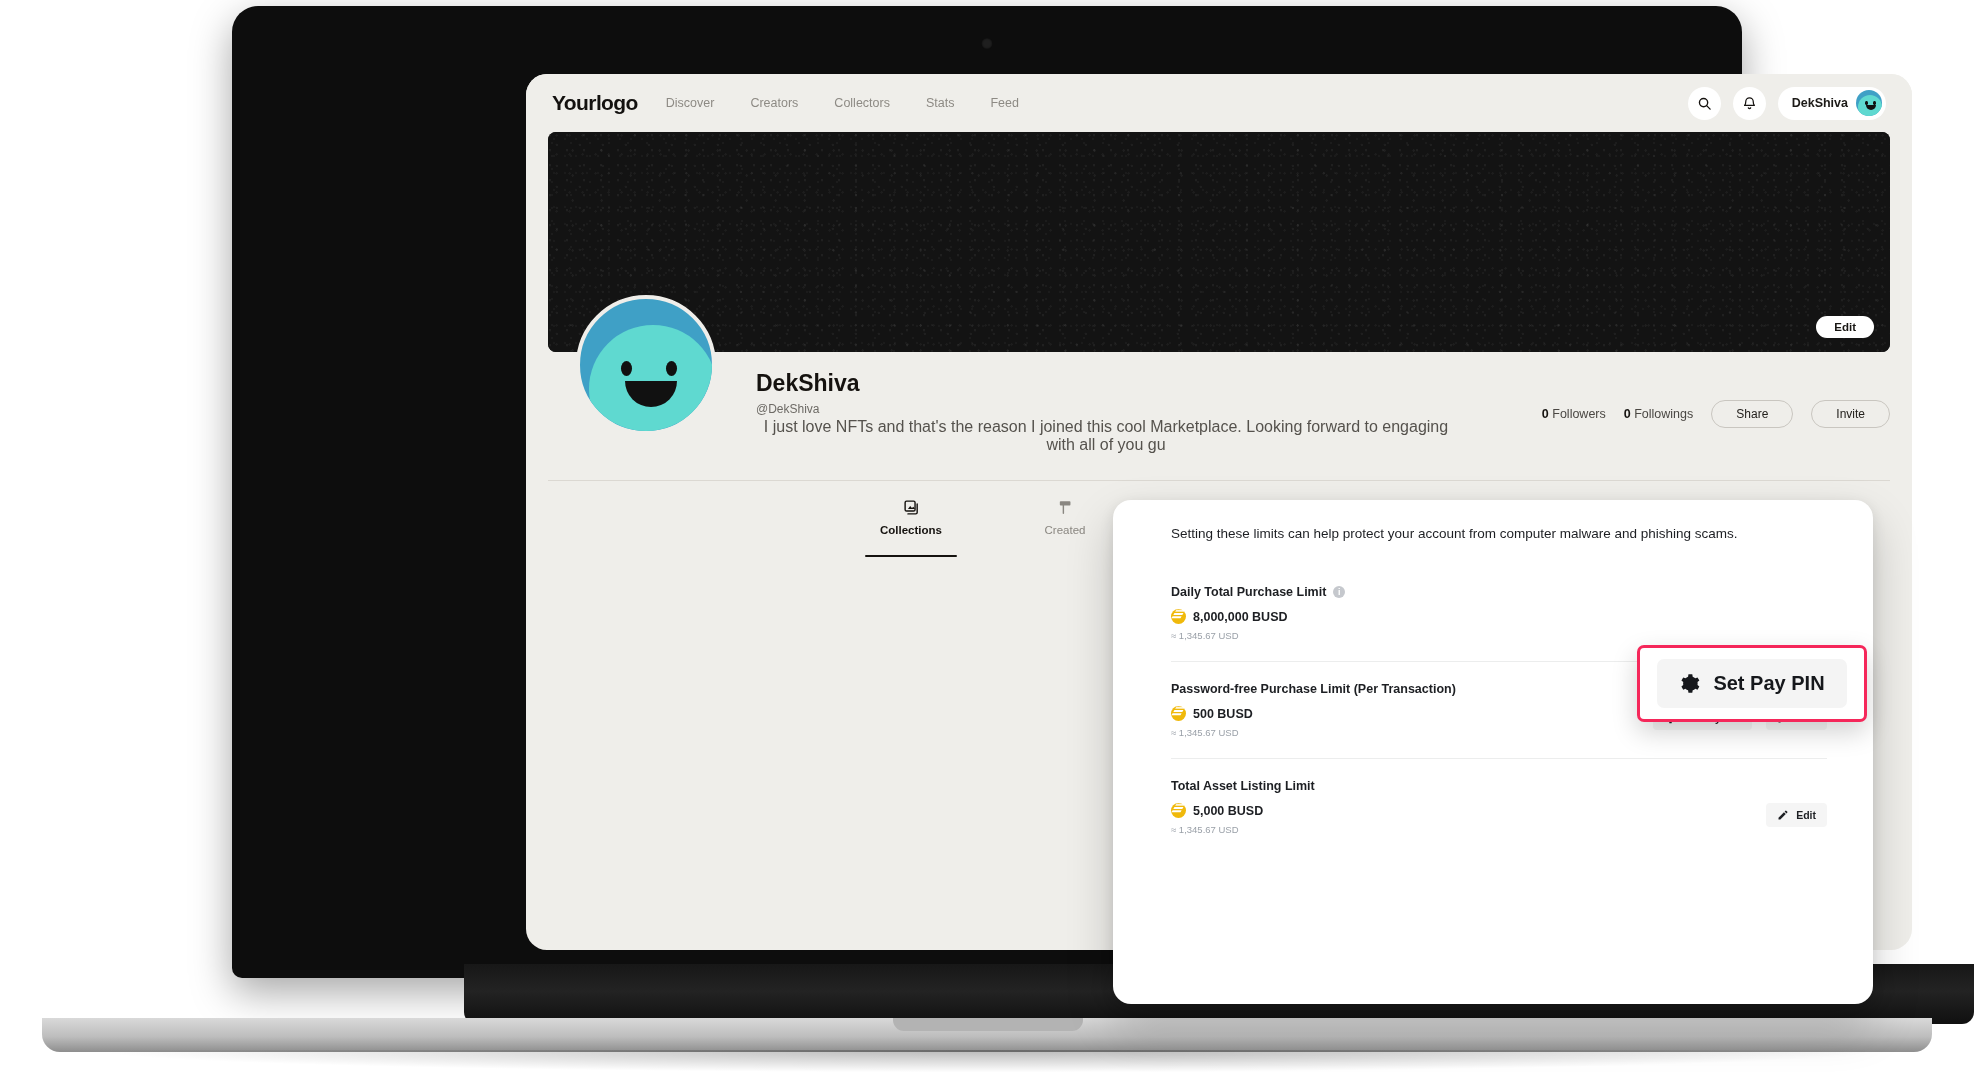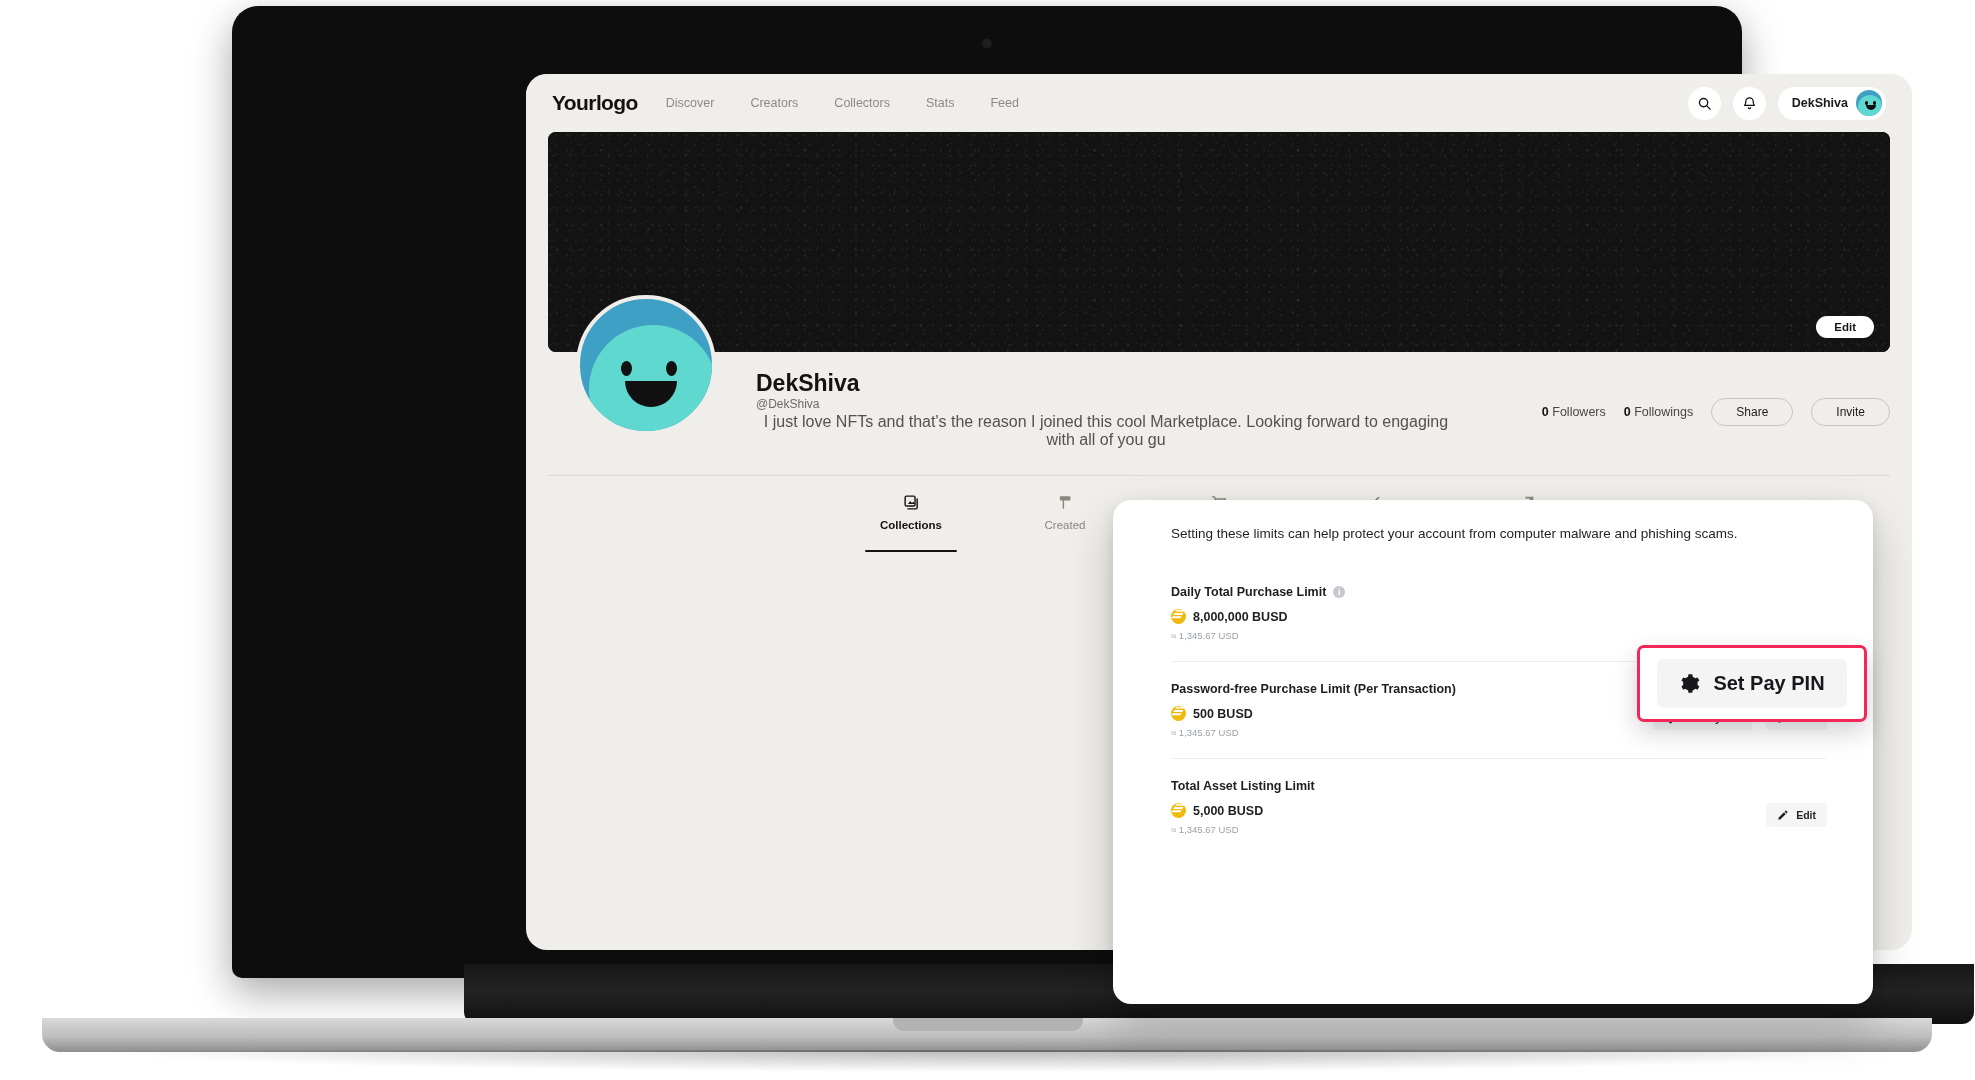--- a/index.html
+++ b/index.html
@@ -131,21 +131,21 @@
     border-radius:50%; background:#5fd9d0;
   }
   .eye { position:absolute; width:11px; height:15px; border-radius:50%; background:#111; top:62px; z-index:4;}
   .eye.l { left: 41px; } .eye.r { left: 86px; }
   .smile {
     position:absolute; left:45px; top:82px; width:52px; height:26px;
     background:#111; border-radius: 0 0 52px 52px; z-index:4;
   }
   .profile-row { padding-left: 208px; padding-top: 18px; display:flex; }
   .p-name { font-size: 23px; font-weight: bold; color:#15120f; }
-  .p-handle { font-size: 12px; color:#6d6a65; }
+  .p-handle { font-size: 12px; color:#6d6a65; margin-top: 5px; }
   .p-bio { font-size: 16px; color:#55524d; margin-top: 2px; max-width: 700px; text-align: center; }
   .p-right { margin-left:auto; display:flex; align-items:center; gap:18px; padding-top:4px; }
   .stat { font-size: 12.5px; color:#4a4743; }
   .stat b { color:#15120f; }
   .ghost-btn {
     border:1px solid #c9c6c0; border-radius:16px; padding: 6px 24px;
     font-size: 12px; color:#24211d; background:transparent; cursor:pointer;
   }
 
   

